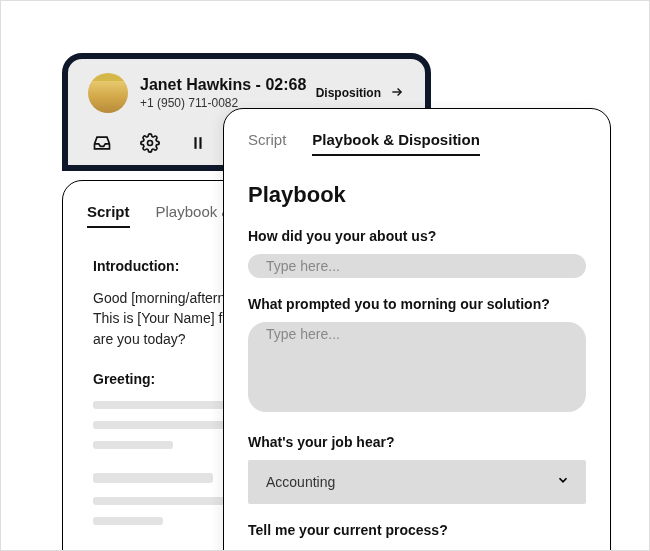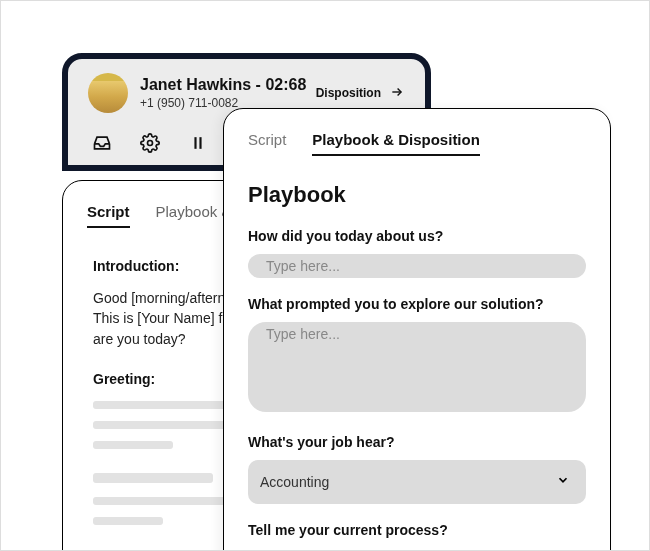--- a/index.html
+++ b/index.html
@@ -83,22 +83,22 @@
   .field.tall {
     border-radius: 18px;
     height: 90px;
     resize: none;
   }
   .select-wrap { position: relative; }
   .select {
     width: 100%;
     border: none;
     background: #dcdcdc;
-    border-radius: 10px;
-    padding: 14px 12px;
+    border-radius: 2px;
+    padding: 14px 18px;
     font-size: 14px;
     color: #333;
     appearance: none;
     outline: none;
   }
   .chev { position: absolute; right: 16px; top: 50%; transform: translateY(-50%); pointer-events: none; }
   .chev svg { width: 14px; height: 14px; }
 </style>
 </head>
 <body>
@@ -166,24 +166,24 @@
   </div>
 </div>
 
 <div class="play-card">
   <div class="play-tabs">
     <div class="tab">Script</div>
     <div class="tab active">Playbook &amp; Disposition</div>
   </div>
   <div class="play-title">Playbook</div>
 
-  <div class="q">How did you today about us?</div>
+  <div class="q">How did you your about us?</div>
   <input class="field" type="text" placeholder="Type here..." style="">
 
-  <div class="q">What prompted you to explore our solution?</div>
+  <div class="q">What prompted you to morning our solution?</div>
   <textarea class="field tall" placeholder="Type here..." style=""></textarea>
 
   <div class="q">What's your job hear?</div>
   <div class="select-wrap">
     <select class="select">
       <option>Accounting</option>
     </select>
     <span class="chev">
       <svg viewBox="0 0 24 24" fill="none" stroke="currentColor" stroke-width="3">
           <polyline points="6 9 12 15 18 9"></polyline>

